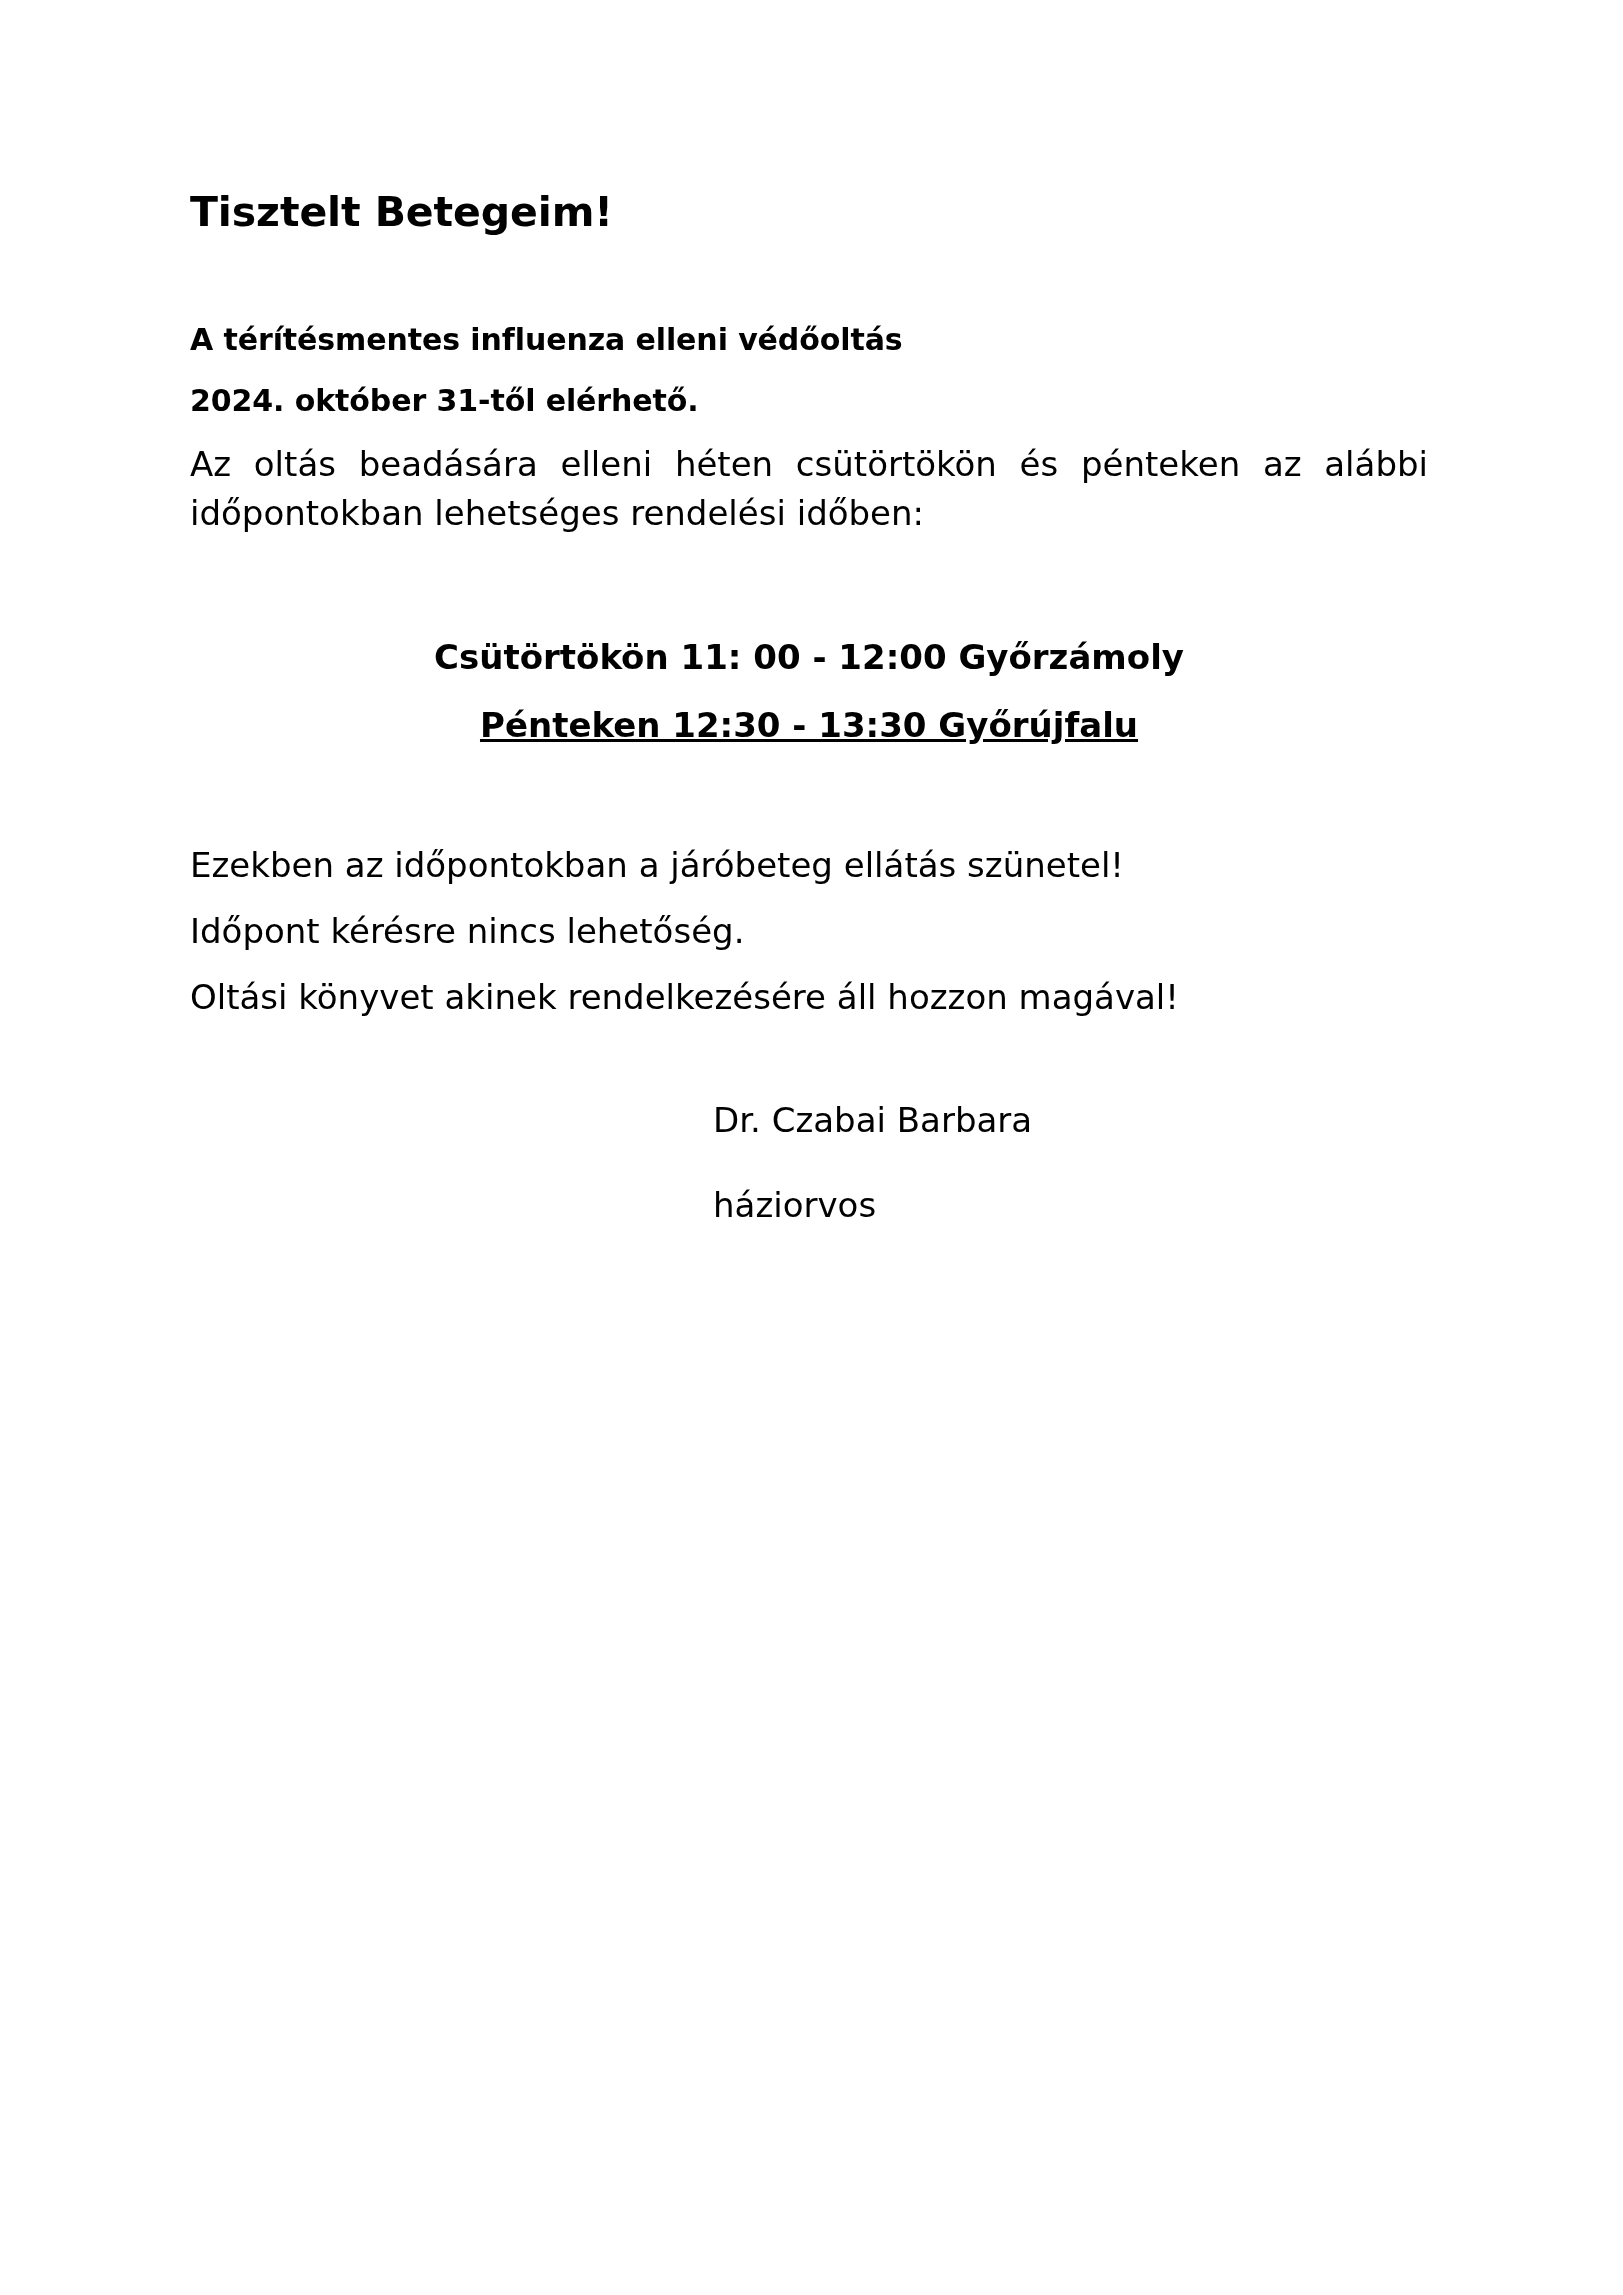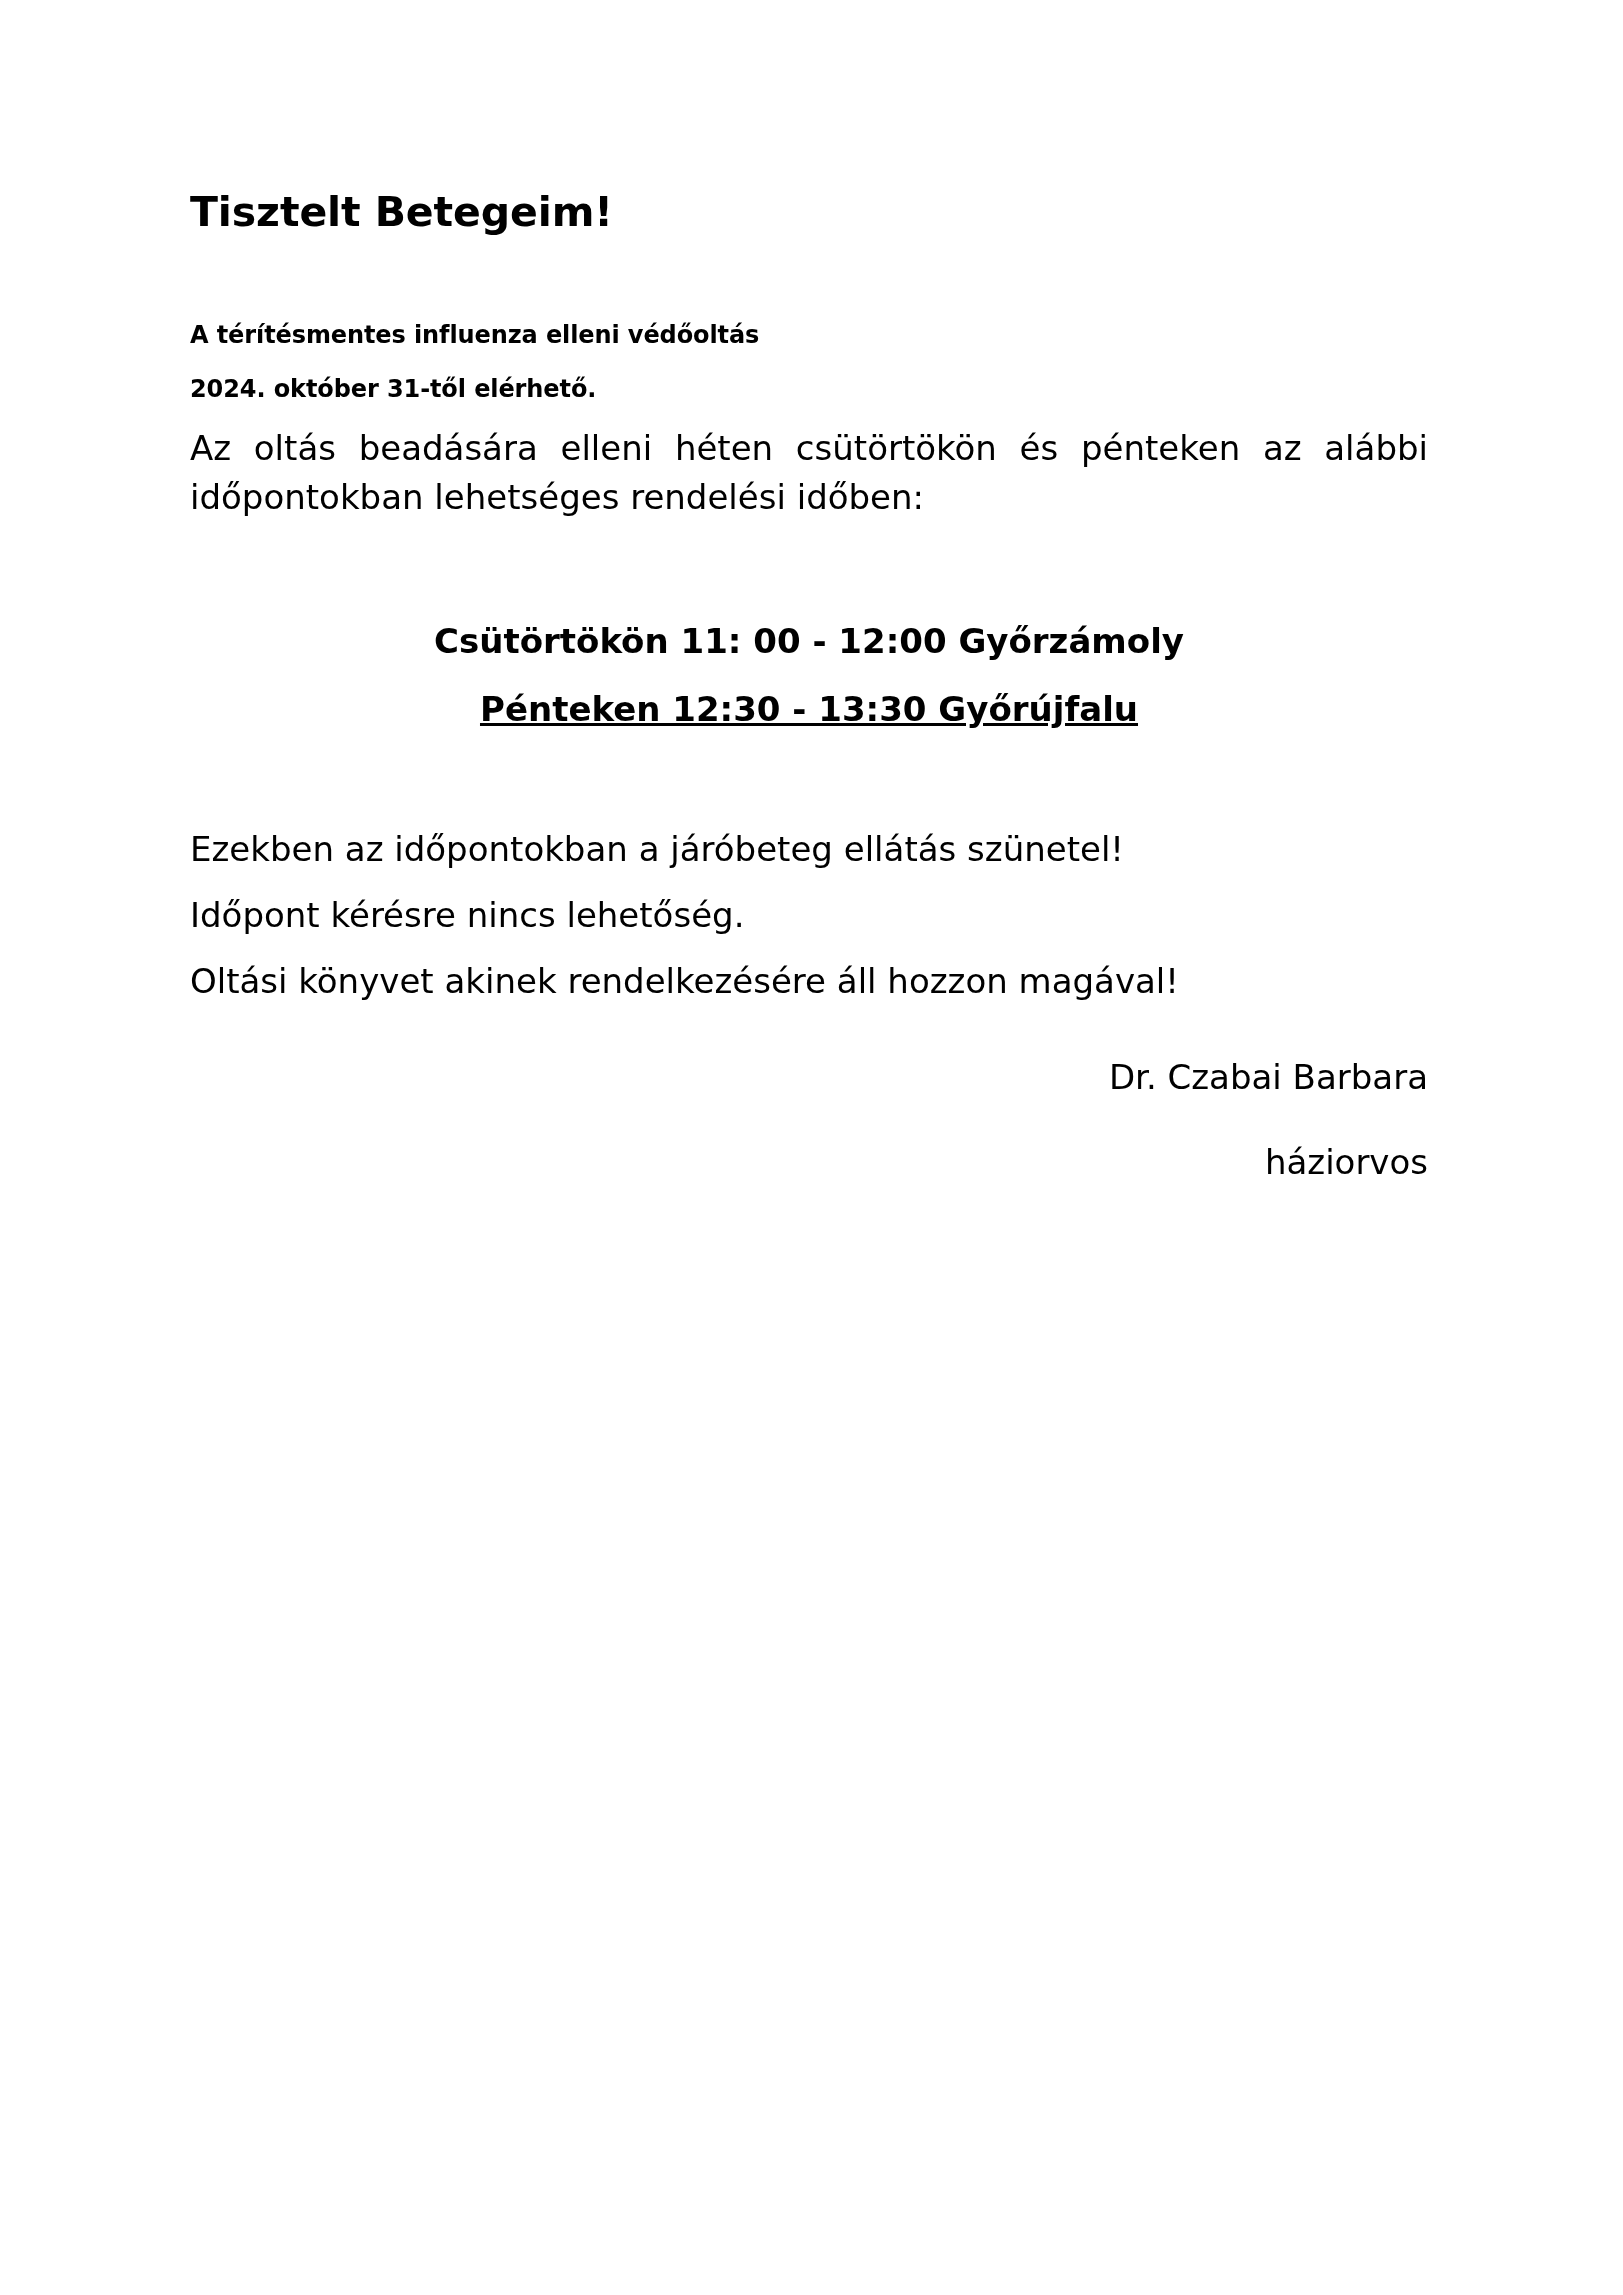--- a/index.html
+++ b/index.html
@@ -41,21 +41,21 @@
     line-height: 1.18;
     letter-spacing: -0.1px;
     margin: 0 0 0 0;
     text-align: left;
     white-space: nowrap;
   }
 
   .gap-after-heading { height: 84px; }
 
   .lede {
-    font-size: 24px;
+    font-size: 30px;
     font-weight: 700;
     line-height: 1.30;
     letter-spacing: -0.1px;
     margin: 0;
     text-align: left;
     white-space: nowrap;
   }
   .lede + .lede { margin-top: 22px; }
 
   .body-par {
@@ -79,22 +79,22 @@
     font-size: 34px;
     font-weight: 700;
     line-height: 1.30;
     margin: 0;
     text-align: center;
     white-space: nowrap;
   }
   .schedule + .schedule { margin-top: 23.6px; text-decoration: underline; }
 
   .signature-block {
-    margin-top: 49px;
-    text-align: right;
+    margin-top: 76px;
+    text-align: left;
     padding-left: 523px;
   }
   .sig-line {
     font-size: 34px;
     font-weight: 400;
     line-height: 1.30;
     margin: 0;
     white-space: nowrap;
   }
   .sig-line.role { margin-top: 41px; }

